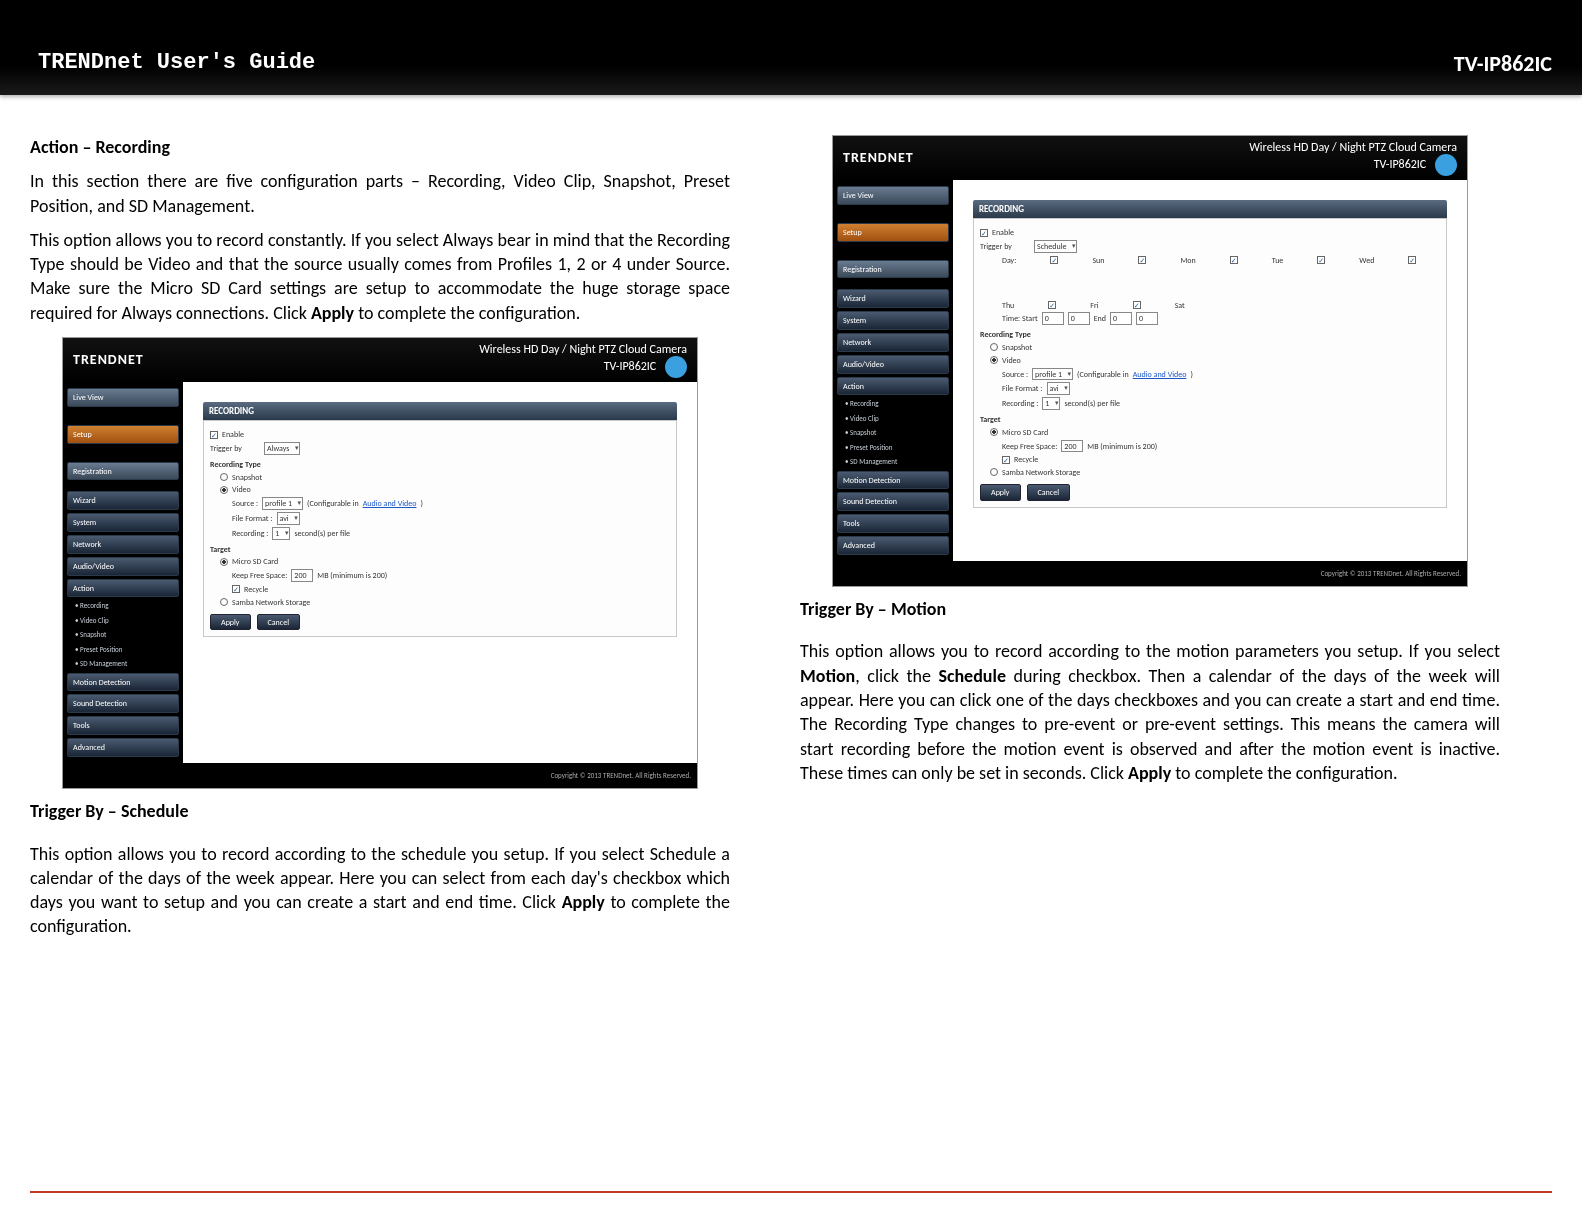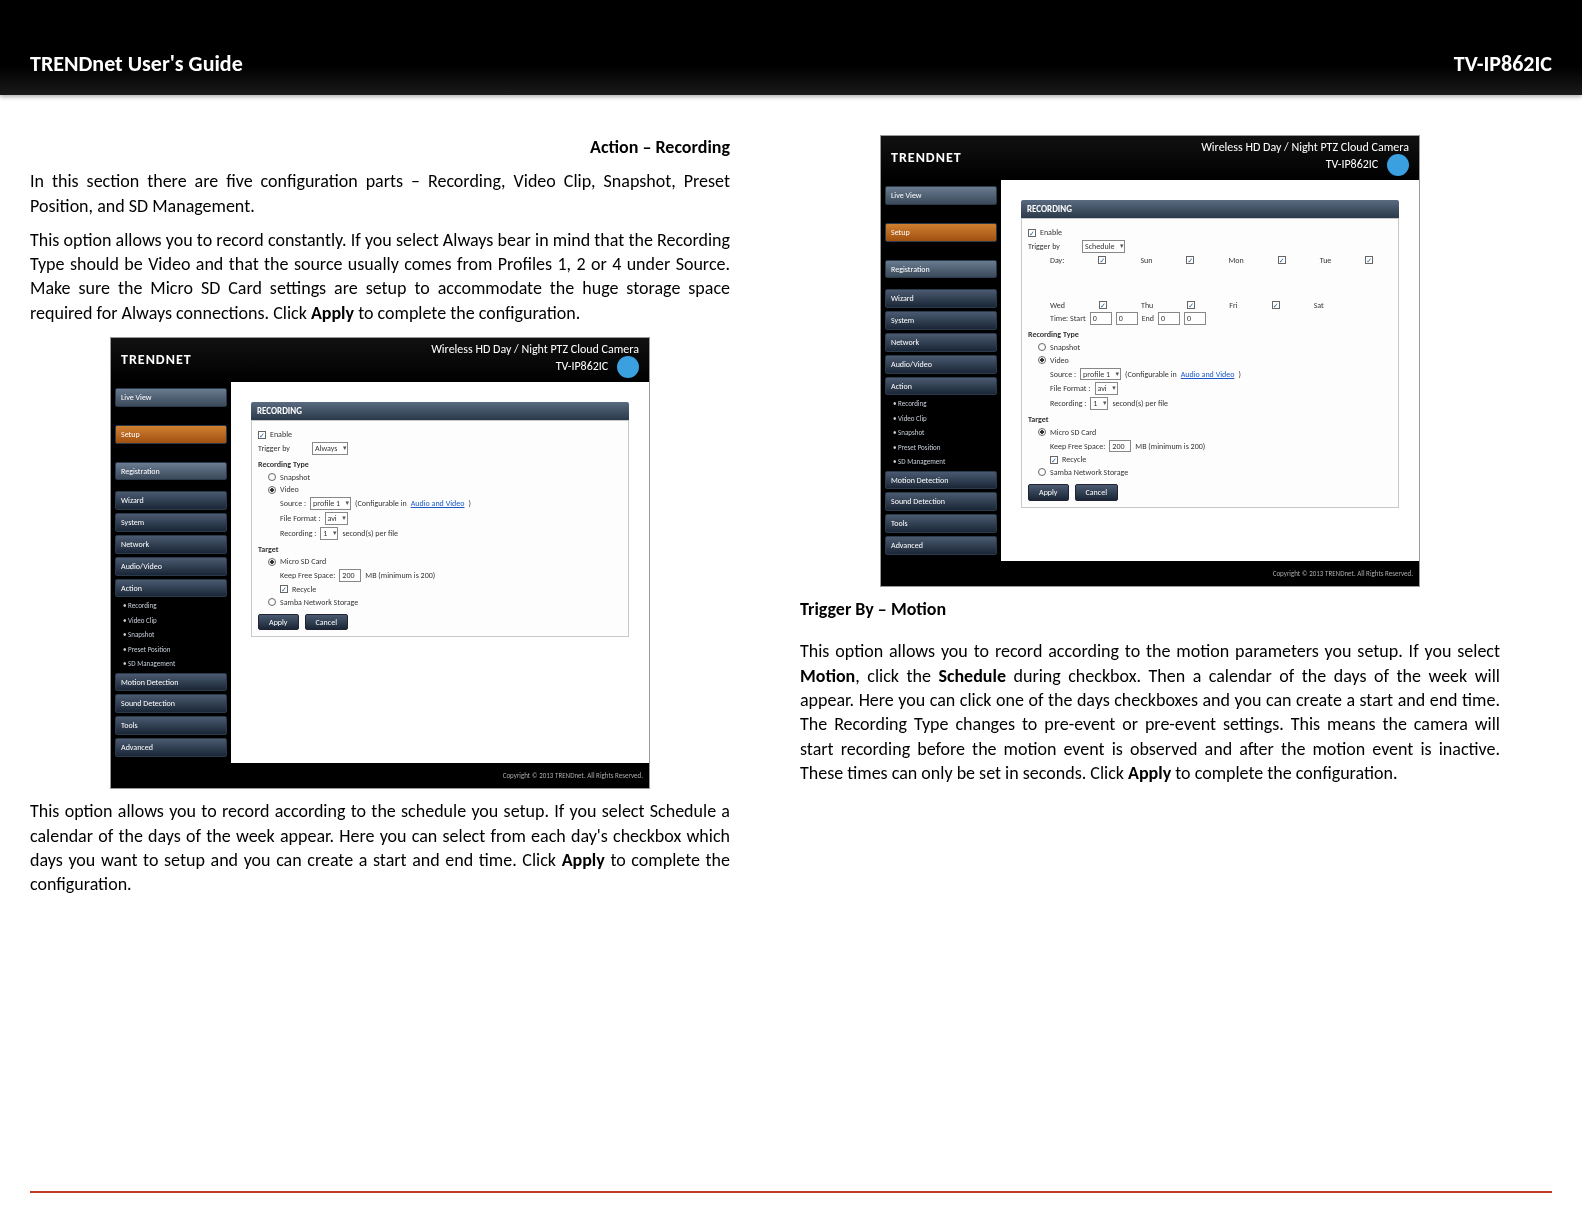--- a/index.html
+++ b/index.html
@@ -13,25 +13,26 @@
   }
   .header-bar {
     background: linear-gradient(to bottom, #000 0%, #000 70%, #1a1a1a 100%);
     height: 95px;
     width: 100%;
     position: relative;
     box-shadow: 0 2px 4px rgba(0,0,0,0.3);
   }
   .header-left {
     position: absolute;
-    left: 30px;
+    left: 38px;
     top: 50px;
     color: #fff;
     font-size: 22px;
     font-weight: bold;
+    font-family: Liberation Mono, monospace;
   }
   .header-right {
     position: absolute;
     right: 30px;
     top: 50px;
     color: #fff;
     font-size: 22px;
     font-weight: bold;
   }
   .page-content {
@@ -43,32 +44,31 @@
     width: 740px;
     padding: 0 10px 0 30px;
     font-size: 18px;
     line-height: 1.35;
   }
   .col.right { padding: 0 30px 0 10px; }
   .section-title {
     font-weight: bold;
     margin-bottom: 10px;
     font-size: 18px;
-    text-align: right;
   }
   .para { margin-bottom: 10px; text-align: justify; }
   .para.justify-full { text-align: justify; text-justify: inter-word; }
   .sub-heading {
     font-weight: bold;
     margin: 8px 0 18px 0;
     font-size: 18px;
   }
   .screenshot {
     margin: 12px auto 10px auto;
-    width: 540px;
+    width: 636px;
     background: #000;
     border: 1px solid #999;
     font-size: 9px;
   }
   .ss-header {
     background: linear-gradient(to bottom, #111, #000);
     color: #fff;
     height: 44px;
     display: flex;
     align-items: center;
@@ -259,20 +259,21 @@
             <div class="ss-action-row">
               <span class="ss-action-btn">Apply</span>
               <span class="ss-action-btn">Cancel</span>
             </div>
           </div>
         </div>
       </div>
       <div class="ss-footer">Copyright © 2013 TRENDnet. All Rights Reserved.</div>
     </div>
 
+    <div class="sub-heading">Trigger By – Schedule</div>
     <div class="para">
       <span>This option allows you to record according to the schedule you setup. If you select Schedule a calendar of the days of the week appear. Here you can select from each day's checkbox which days you want to setup and you can create a start and end time. Click </span><b>Apply</b><span> to complete the configuration.</span>
     </div>
   </div>
 
   <div class="col right">
 
     <div class="screenshot" style="margin-top:0;">
       <div class="ss-header">
         <span class="ss-brand">TRENDNET</span>

